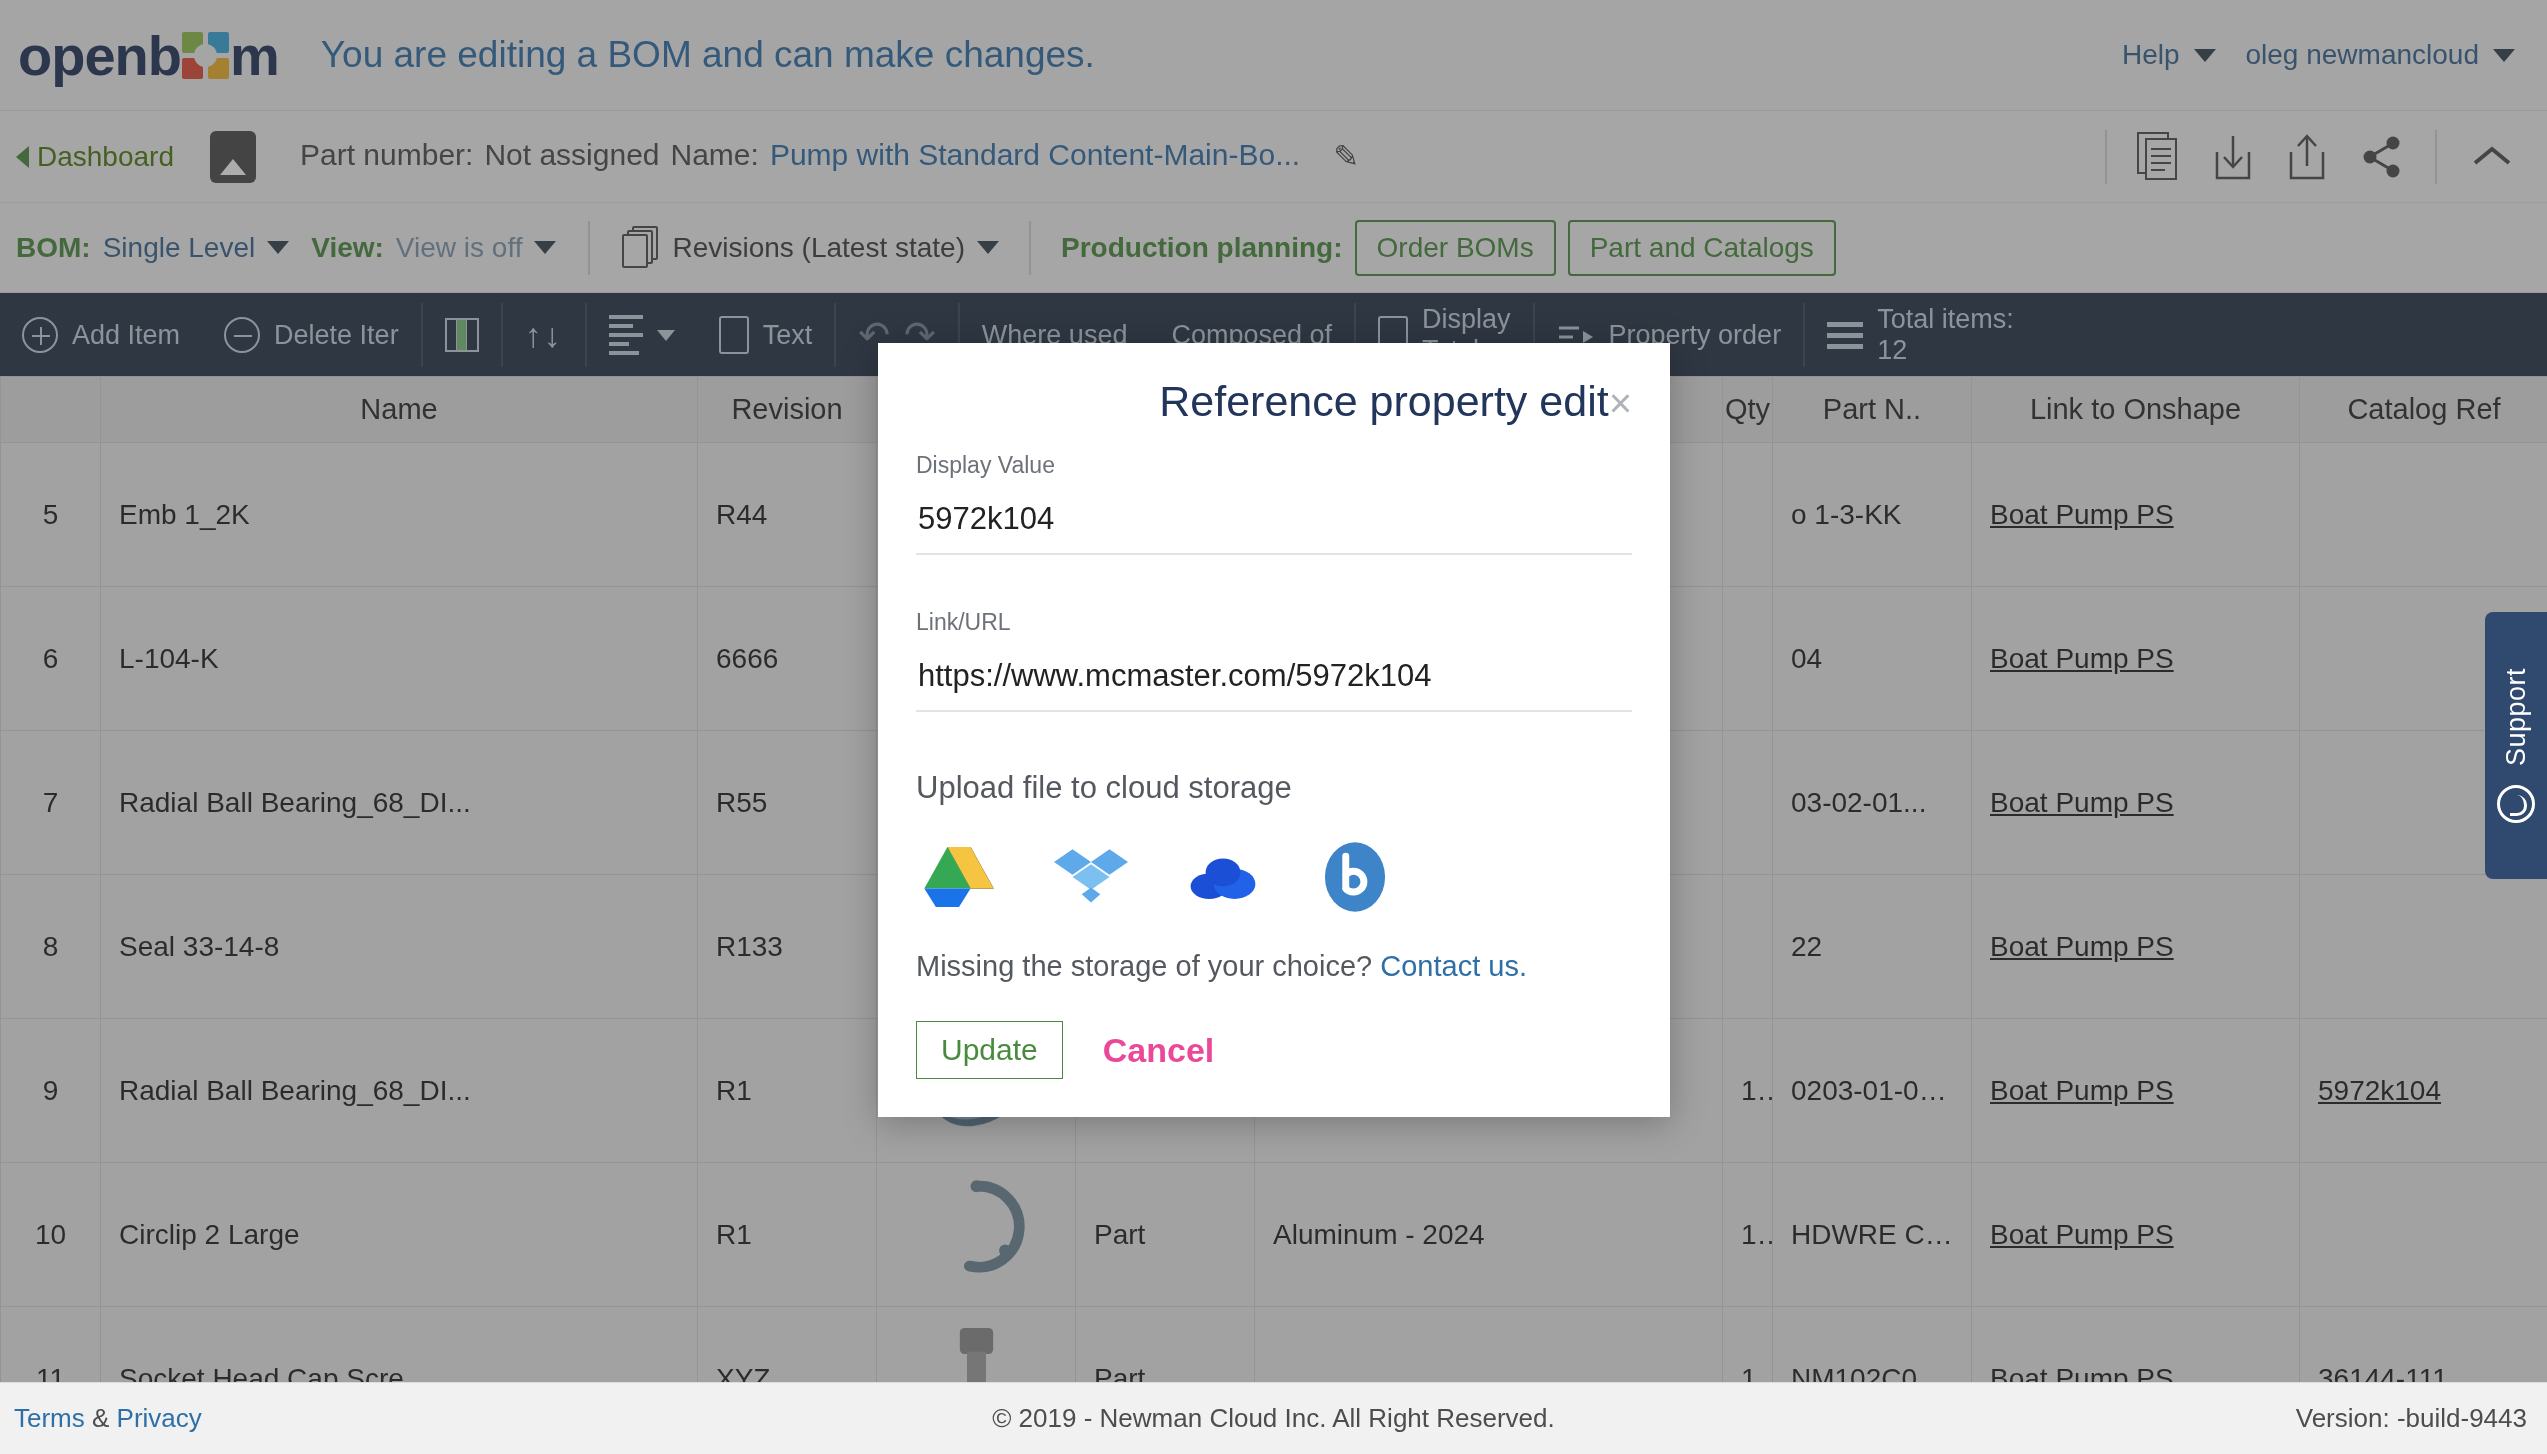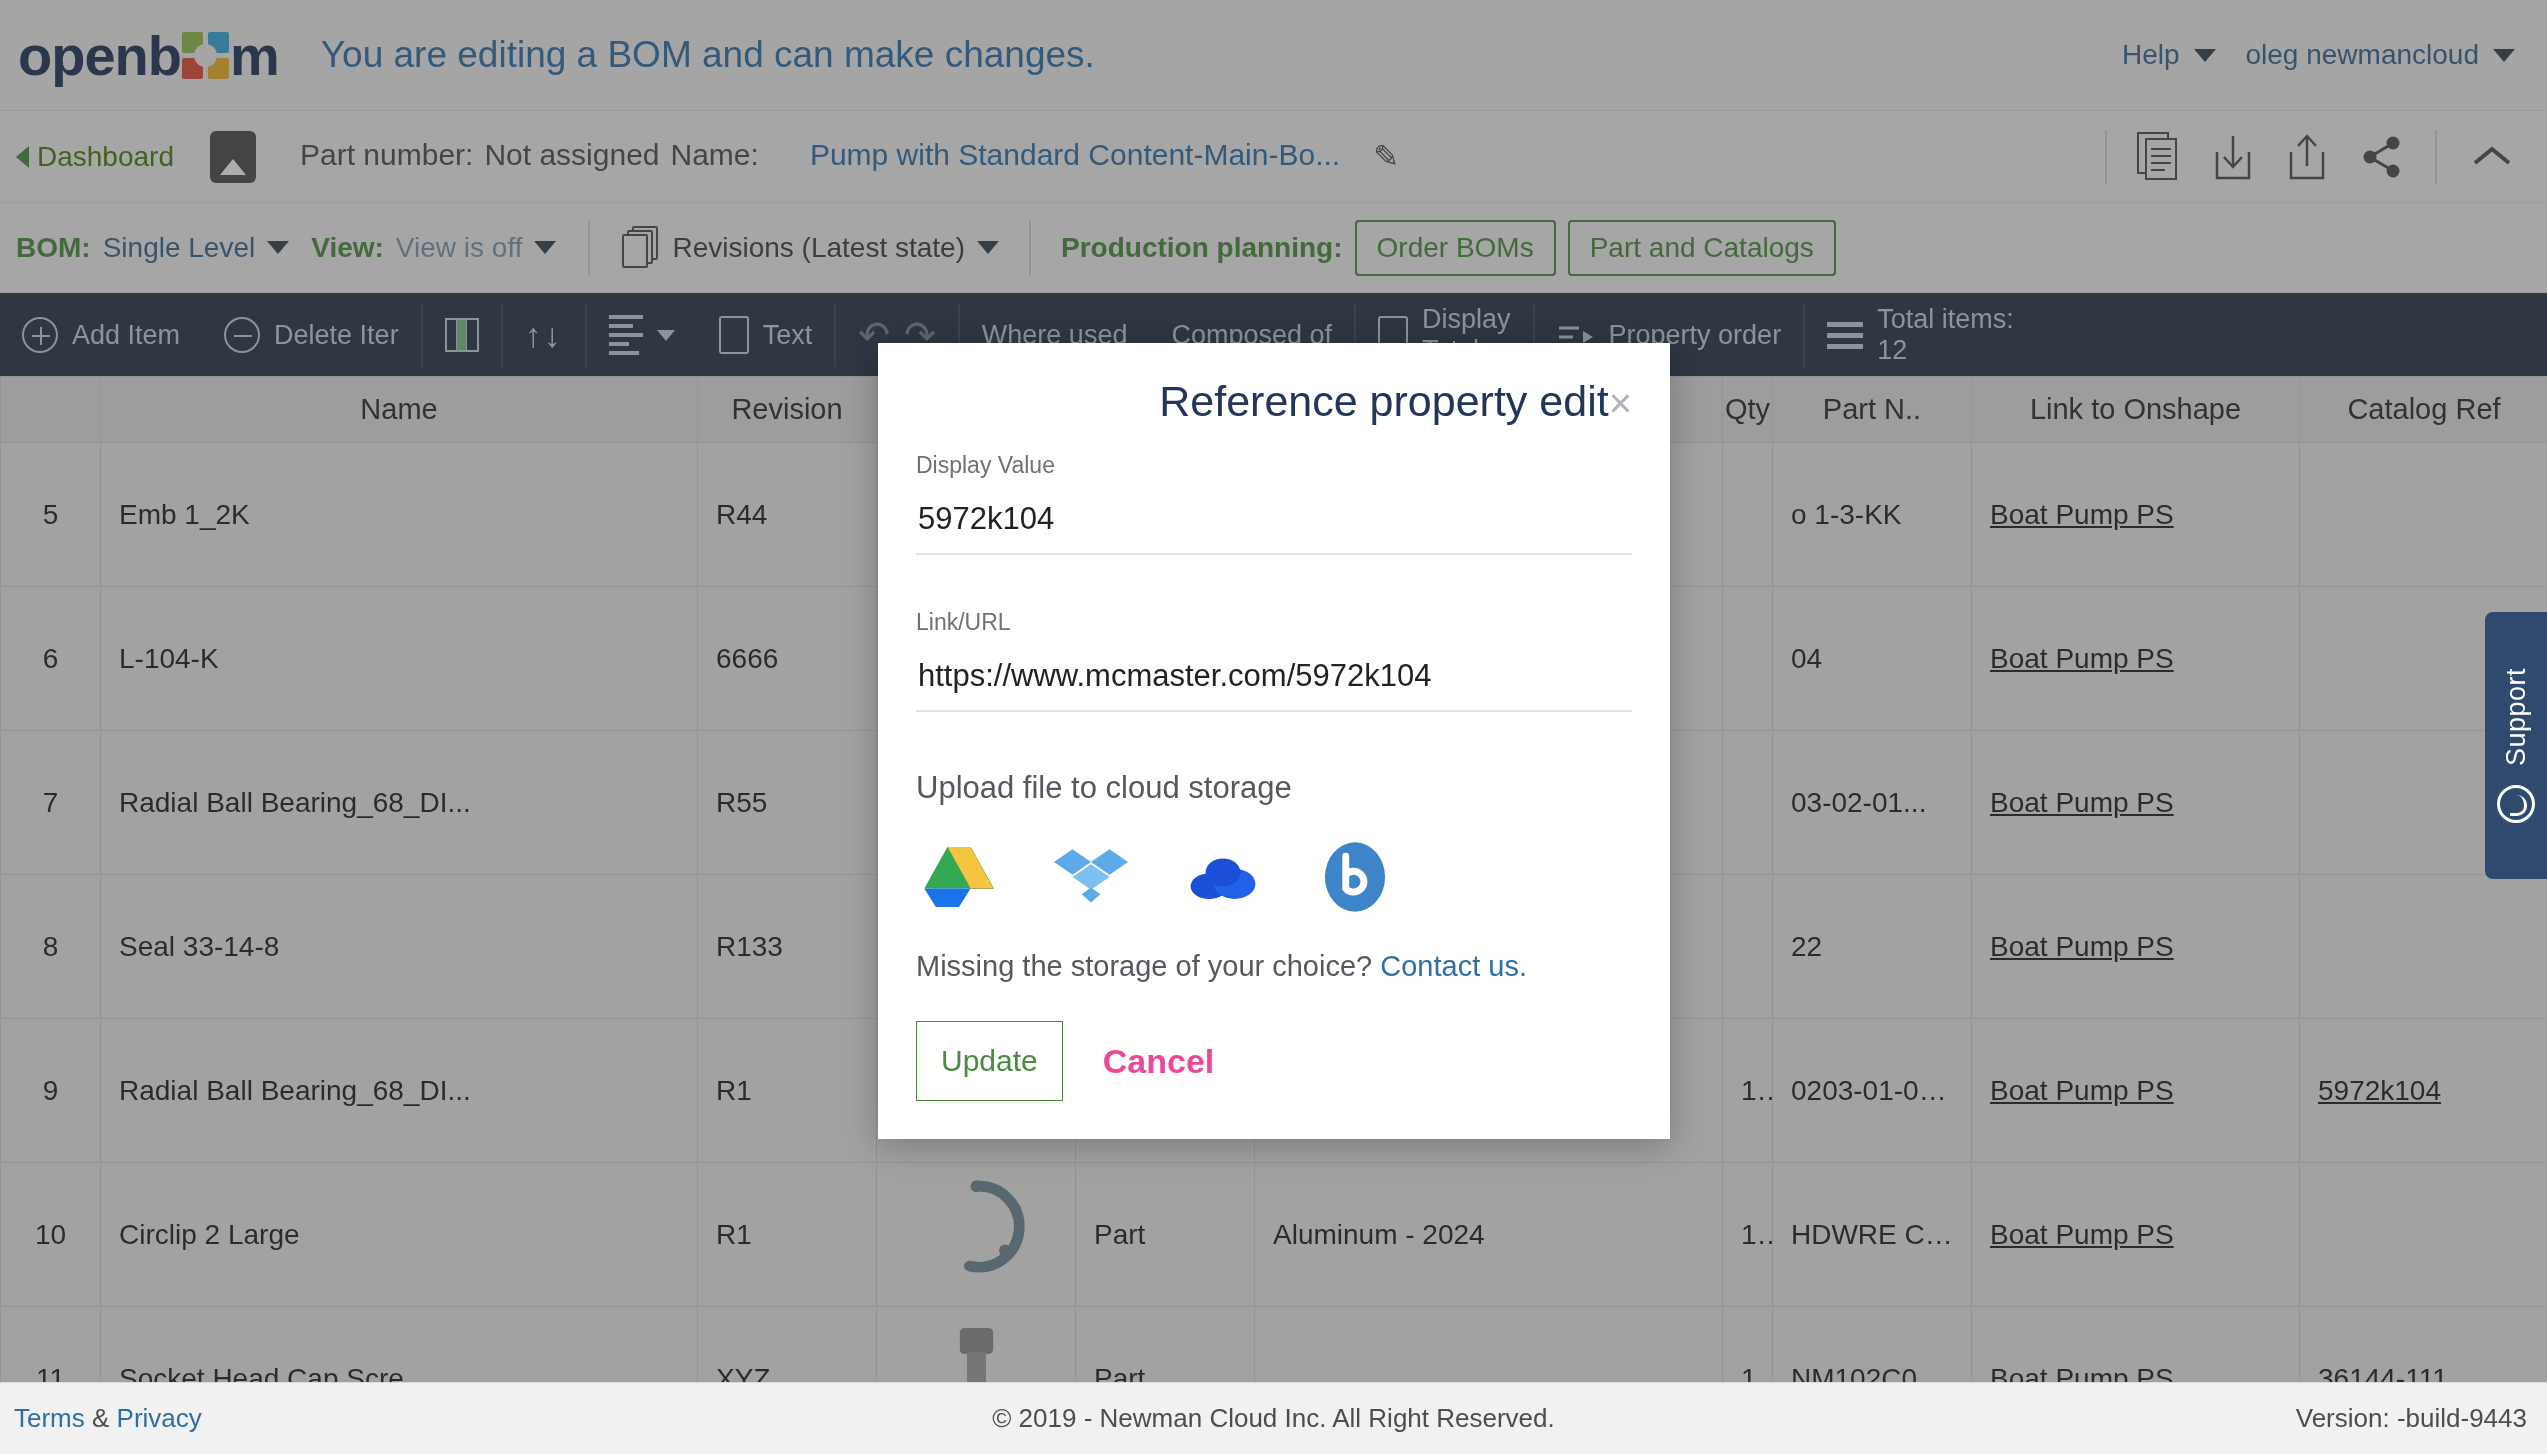--- a/index.html
+++ b/index.html
@@ -95,21 +95,21 @@
     border-left: 13px solid transparent;
     border-right: 13px solid transparent;
     border-bottom: 16px solid #fff;
   }
   .title-fields {
     margin-left: 44px; display: flex; align-items: flex-start; gap: 11px;
     font-size: 30px; color: #444;
   }
   .title-fields .lbl { color: #4d4d4d; }
   .title-fields .val-plain { color: #4d4d4d; }
-  .title-fields .val-link { color: #2f6fa8; margin-left: 40px; }
+  .title-fields .val-link { color: #2f6fa8; }
   .pencil-icon {
     margin-left: 22px; font-size: 31px; color: #4d4d4d; cursor: pointer;
     transform: rotate(0deg);
   }
   .titlerow-right {
     margin-left: auto; margin-right: 30px;
     display: flex; align-items: center; gap: 30px;
   }
   .vsep { width: 2px; height: 54px; background: #d2d2d2; }
   .icon-btn { cursor: pointer; display: flex; align-items: center; justify-content: center; }
@@ -257,21 +257,21 @@
     outline: none;
   }
   .upload-title { font-size: 31px; color: #55595f; margin-top: 58px; }
   .cloud-row { display: flex; align-items: center; gap: 58px; margin-top: 34px; padding-left: 6px; }
   .cloud-ico { width: 74px; height: 74px; cursor: pointer; }
   .missing-row { margin-top: 36px; font-size: 29px; color: #55595f; }
   .missing-row a { color: #2f6fa8; text-decoration: none; cursor: pointer; }
   .modal-actions { display: flex; align-items: center; gap: 34px; margin-top: 38px; }
   .btn-update {
     border: 1px solid #4a8a3f; color: #4a8a3f; background: #fff;
-    font-size: 30px; padding: 22px 24px; cursor: pointer;
+    font-size: 30px; padding: 11px 24px; cursor: pointer;
     font-family: "Liberation Sans", sans-serif;
   }
   .btn-cancel {
     border: none; background: transparent; color: #ec4899;
     font-size: 34px; font-weight: bold; cursor: pointer;
     font-family: "Liberation Sans", sans-serif;
   }
 </style>
 </head>
 <body>

